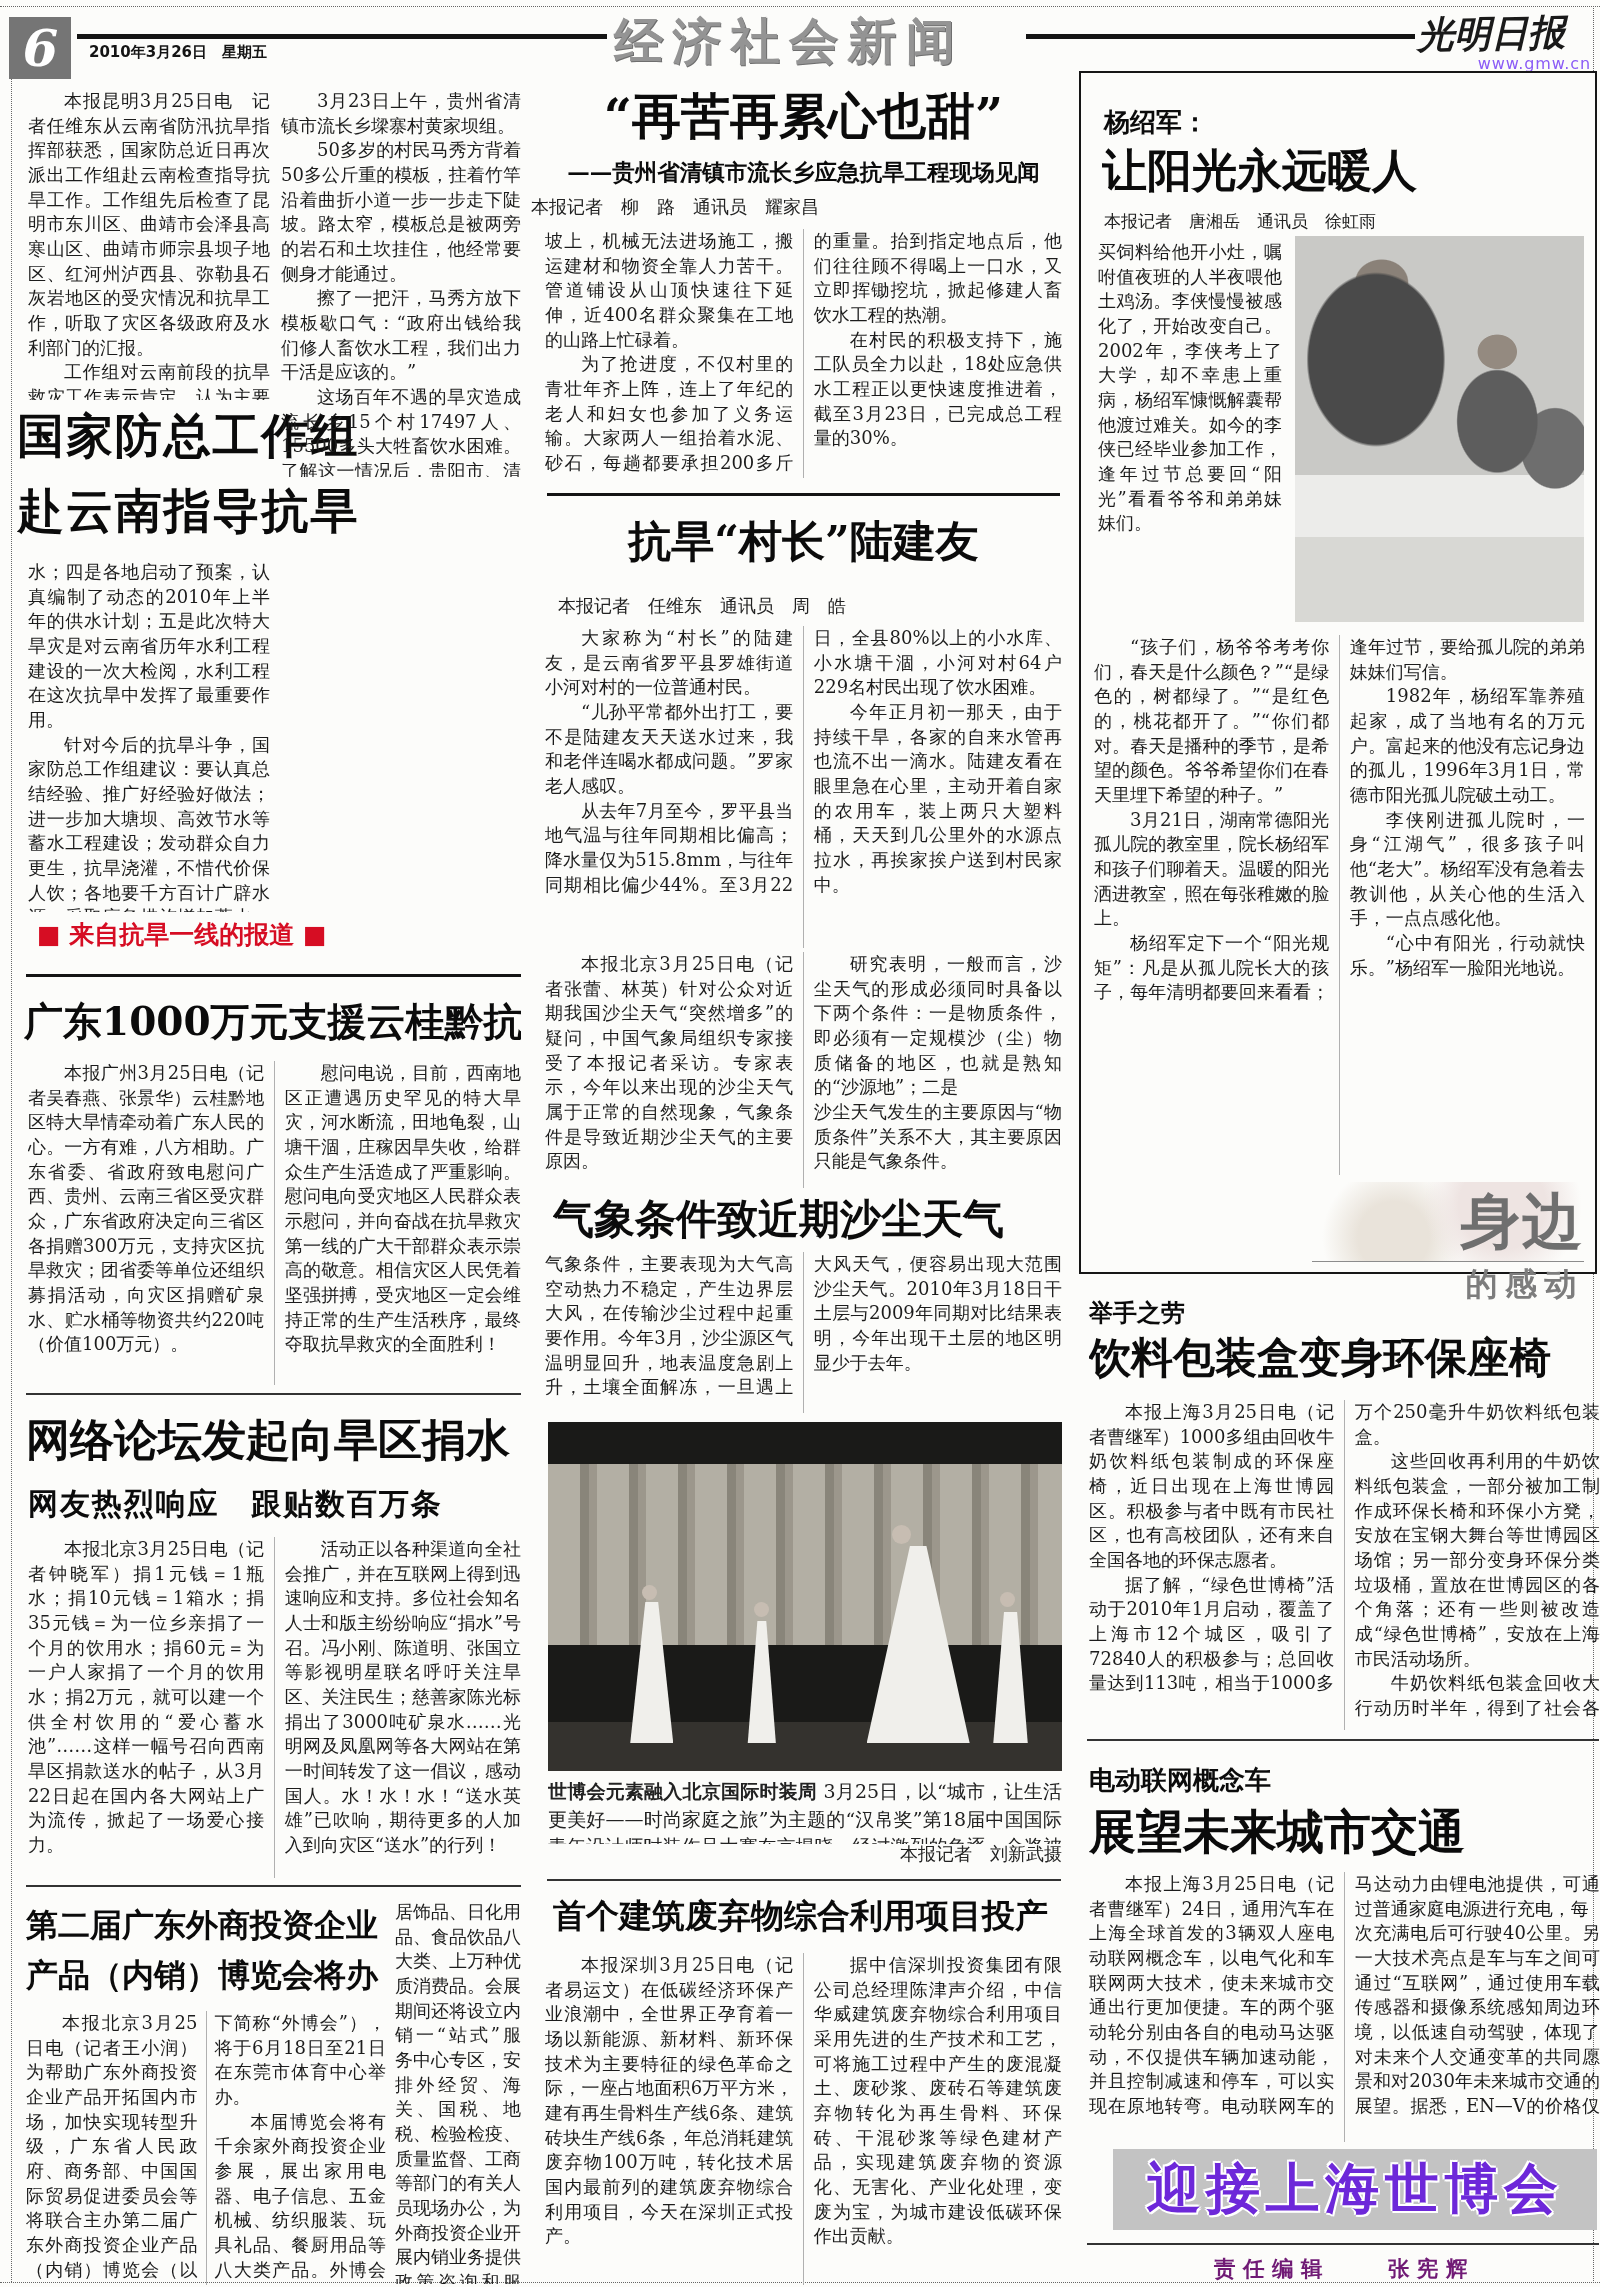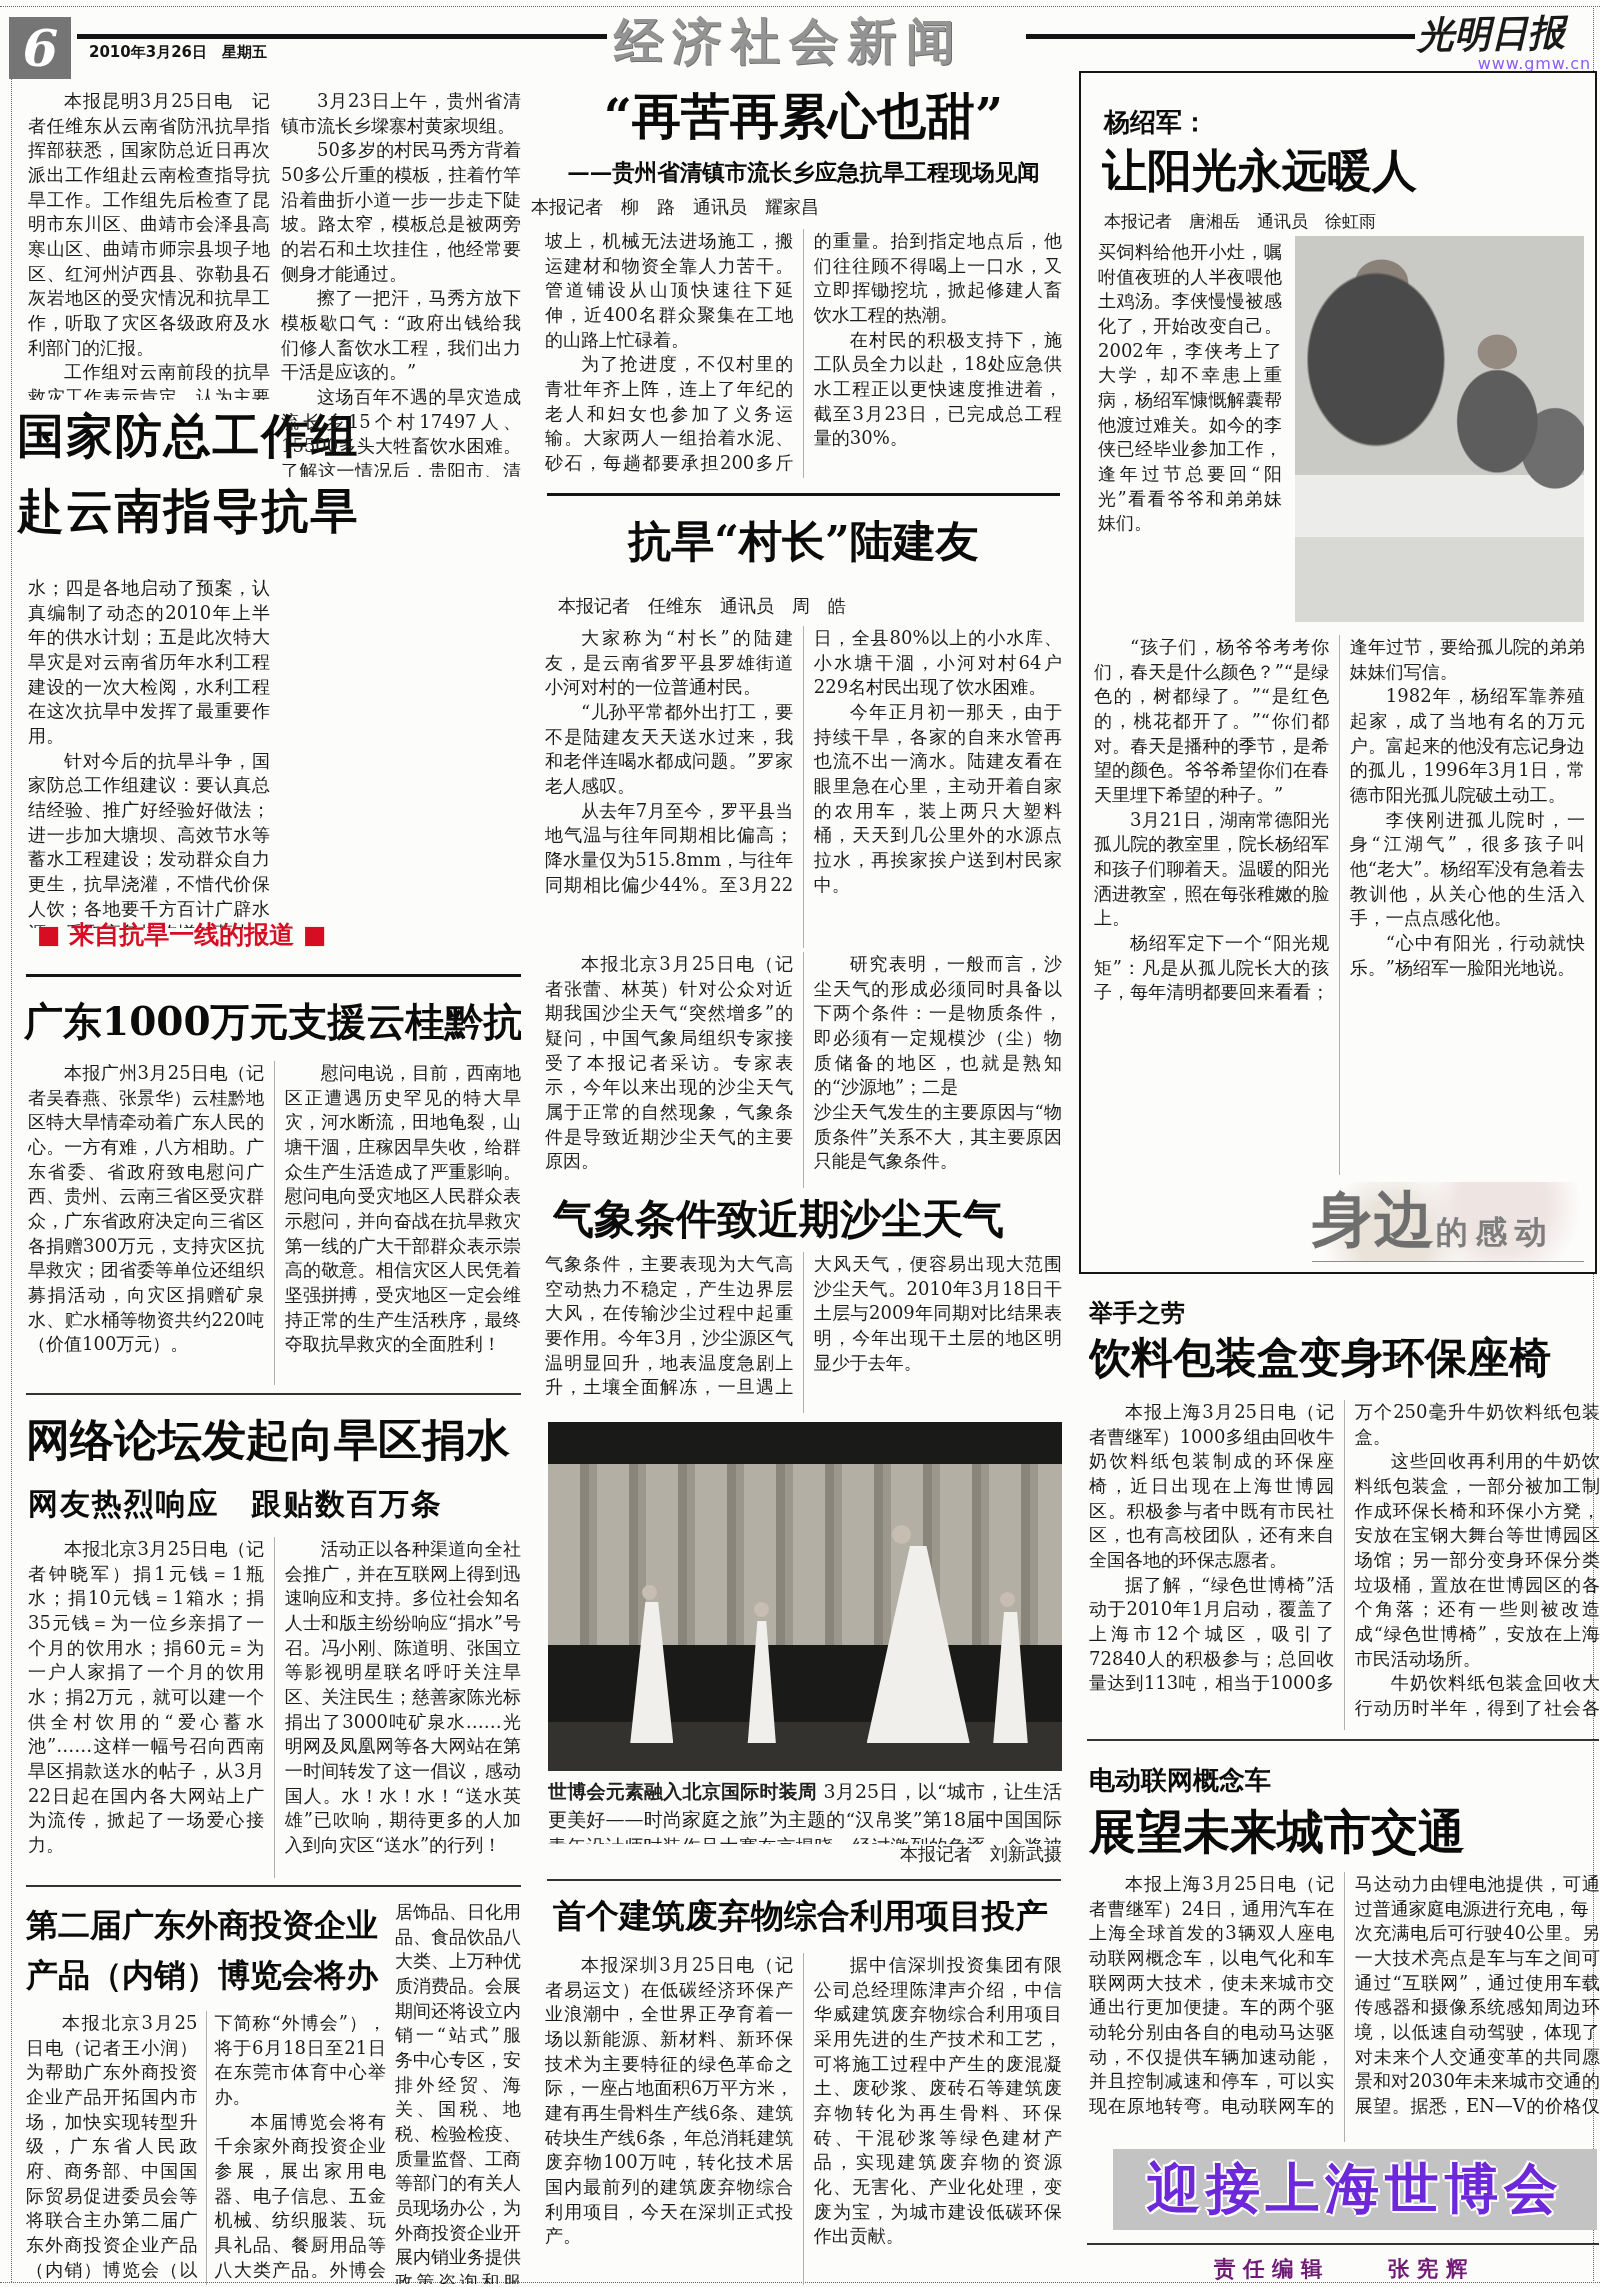--- a/index.html
+++ b/index.html
@@ -81,21 +81,21 @@
   <div class="abs vline" style="left:272px;top:89px;height:386px;"></div>
   <div class="abs vline" style="left:534px;top:89px;height:2197px;"></div>
   <div class="abs vline" style="left:1071px;top:89px;height:2160px;background:#b5b5b5;"></div>
 
   <div class="abs body-text" style="left:28px;top:89px;width:242px;height:311px;">
     <p>本报昆明3月25日电　记者任维东从云南省防汛抗旱指挥部获悉，国家防总近日再次派出工作组赴云南检查指导抗旱工作。工作组先后检查了昆明市东川区、曲靖市会泽县高寒山区、曲靖市师宗县坝子地区、红河州泸西县、弥勒县石灰岩地区的受灾情况和抗旱工作，听取了灾区各级政府及水利部门的汇报。</p>
     <p>工作组对云南前段的抗旱救灾工作表示肯定，认为主要体现在：一是党政领导高度重视，靠前指挥；二是各级党委、政府在抗旱工作中层层落实责任，充分发挥了各级抗旱服务组织在抗旱斗争中的中坚作用；三是各地因地制宜地提出了许多切合实际的抗旱措施，简单有效，确保了人畜饮</p>
   </div>
   <div class="abs headline" style="left:17px;top:405px;width:351px;height:62px;font-size:47px;letter-spacing:1.9px;">国家防总工作组</div>
   <div class="abs headline" style="left:17px;top:480px;width:351px;height:62px;font-size:47px;letter-spacing:1.9px;">赴云南指导抗旱</div>
-  <div class="abs body-text" style="left:28px;top:560px;width:242px;height:352px;margin-top:16px;">
+  <div class="abs body-text" style="left:28px;top:560px;width:242px;height:352px;">
     <p style="text-indent:0;">水；四是各地启动了预案，认真编制了动态的2010年上半年的供水计划；五是此次特大旱灾是对云南省历年水利工程建设的一次大检阅，水利工程在这次抗旱中发挥了最重要作用。</p>
     <p>针对今后的抗旱斗争，国家防总工作组建议：要认真总结经验、推广好经验好做法；进一步加大塘坝、高效节水等蓄水工程建设；发动群众自力更生，抗旱浇灌，不惜代价保人饮；各地要千方百计广辟水源，采取应急措施增加蓄水，确保城乡群众饮水安全。</p>
   </div>
 
   <div class="abs red-label" style="left:37px;top:918px;">■ 来自抗旱一线的报道 ■</div>
 
   <div class="abs body-text" style="left:281px;top:89px;width:240px;height:388px;">
     <p>3月23日上午，贵州省清镇市流长乡墚寨村黄家坝组。</p>
     <p>50多岁的村民马秀方背着50多公斤重的模板，拄着竹竿沿着曲折小道一步一步走下陡坡。路太窄，模板总是被两旁的岩石和土坎挂住，他经常要侧身才能通过。</p>
     <p>擦了一把汗，马秀方放下模板歇口气：“政府出钱给我们修人畜饮水工程，我们出力干活是应该的。”</p>
@@ -197,21 +197,21 @@
   </div>
   <div class="abs body-text cols2" style="left:1094px;top:635px;width:491px;height:540px;">
     <p>“孩子们，杨爷爷考考你们，春天是什么颜色？”“是绿色的，树都绿了。”“是红色的，桃花都开了。”“你们都对。春天是播种的季节，是希望的颜色。爷爷希望你们在春天里埋下希望的种子。”</p>
     <p>3月21日，湖南常德阳光孤儿院的教室里，院长杨绍军和孩子们聊着天。温暖的阳光洒进教室，照在每张稚嫩的脸上。</p>
     <p>杨绍军定下一个“阳光规矩”：凡是从孤儿院长大的孩子，每年清明都要回来看看；逢年过节，要给孤儿院的弟弟妹妹们写信。</p>
     <p>1982年，杨绍军靠养殖起家，成了当地有名的万元户。富起来的他没有忘记身边的孤儿，1996年3月1日，常德市阳光孤儿院破土动工。</p>
     <p>李侠刚进孤儿院时，一身“江湖气”，很多孩子叫他“老大”。杨绍军没有急着去教训他，从关心他的生活入手，一点点感化他。</p>
     <p>“心中有阳光，行动就快乐。”杨绍军一脸阳光地说。</p>
 
   </div>
-  <div class="abs sidetouch" style="left:1312px;top:1182px;width:272px;height:79px;">
+  <div class="abs sidetouch" style="left:1312px;top:1182px;width:272px;height:79px;flex-direction:column;">
     <span class="big">身边</span>
     <span class="small">的感动</span>
   </div>
 
   <div class="abs kicker" style="left:1089px;top:1297px;font-size:24px;">举手之劳</div>
   <div class="abs headline" style="left:1089px;top:1330px;width:511px;height:58px;font-size:42px;">饮料包装盒变身环保座椅</div>
   <div class="abs body-text cols2" style="left:1089px;top:1400px;width:511px;height:330px;">
     <p>本报上海3月25日电（记者曹继军）1000多组由回收牛奶饮料纸包装制成的环保座椅，近日出现在上海世博园区。积极参与者中既有市民社区，也有高校团队，还有来自全国各地的环保志愿者。</p>
     <p>据了解，“绿色世博椅”活动于2010年1月启动，覆盖了上海市12个城区，吸引了72840人的积极参与；总回收量达到113吨，相当于1000多万个250毫升牛奶饮料纸包装盒。</p>
     <p>这些回收再利用的牛奶饮料纸包装盒，一部分被加工制作成环保长椅和环保小方凳，安放在宝钢大舞台等世博园区场馆；另一部分变身环保分类垃圾桶，置放在世博园区的各个角落；还有一些则被改造成“绿色世博椅”，安放在上海市民活动场所。</p>

